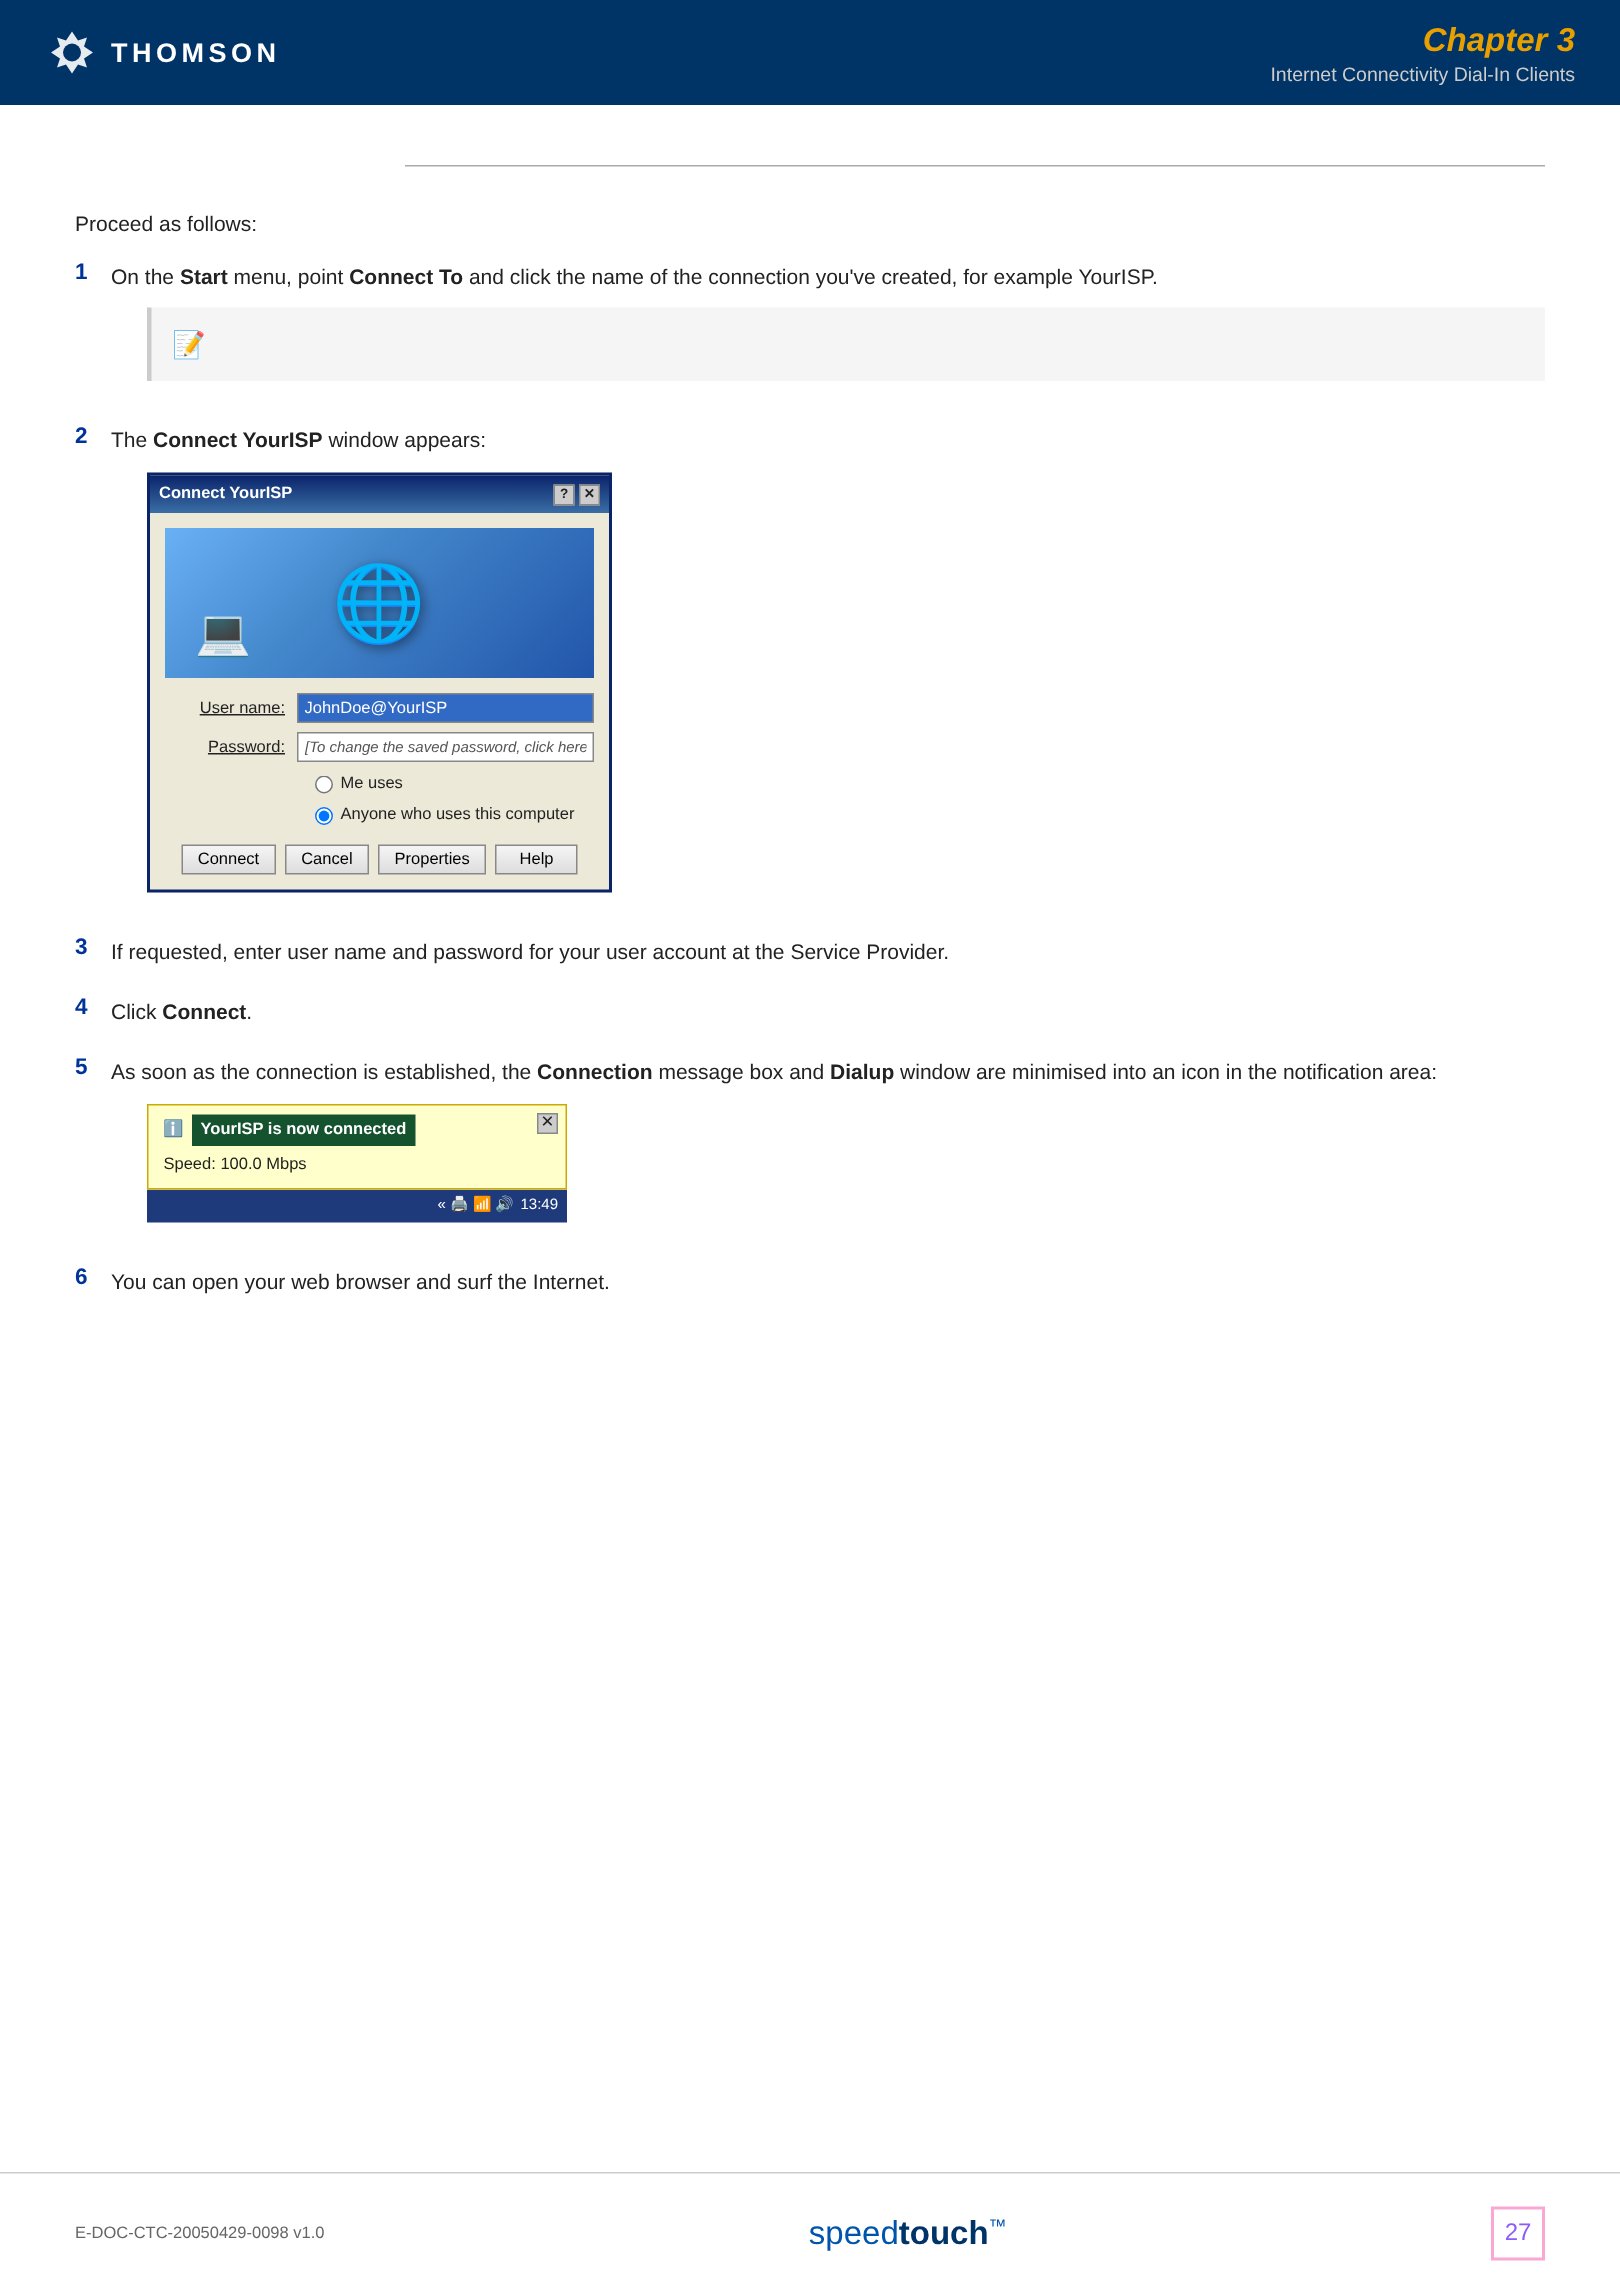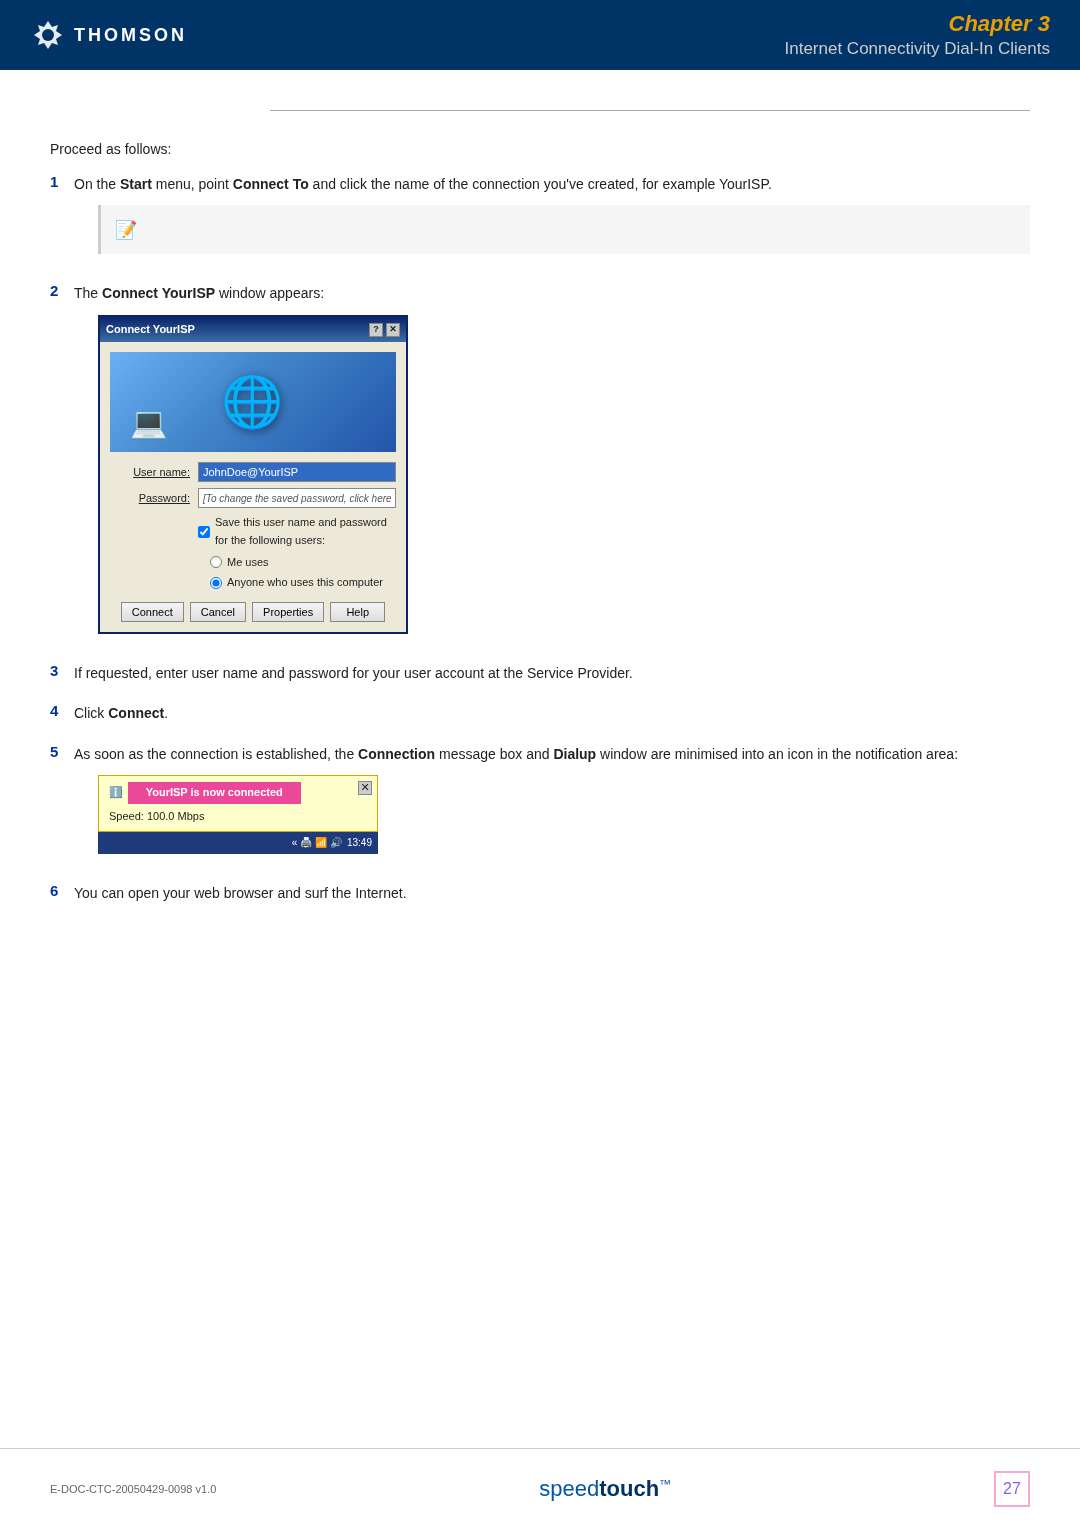--- a/index.html
+++ b/index.html
@@ -38,21 +38,21 @@
       align-items: flex-end;
     }
     .chapter-label {
       color: #e8a000;
       font-size: 22px;
       font-weight: bold;
       font-style: italic;
     }
     .chapter-sub {
       color: #ccc;
-      font-size: 17px;
+      font-size: 13px;
       margin-top: 2px;
     }
 
     
     .main {
       padding: 40px 50px 100px 50px;
     }
 
     
     .top-rule {
@@ -414,24 +414,20 @@
                 <div class="dialog-field-row">
                   <label class="dialog-field-label underline">User name:</label>
                   <input class="dialog-input selected" type="text" value="JohnDoe@YourISP" style="">
                 </div>
 
                 <div class="dialog-field-row">
                   <label class="dialog-field-label underline">Password:</label>
                   <input class="dialog-input italic-placeholder" type="text" value="[To change the saved password, click here]" style="">
                 </div>
 
-                <div class="dialog-checkbox-row">
-                  <input type="checkbox" checked="" style="">
-                  <span>Save this user name and password for the following users:</span>
-                </div>
 
                 <div class="dialog-radio-row">
                   <input type="radio" name="user_scope" style="">
                   <span>Me uses</span>
                 </div>
 
                 <div class="dialog-radio-row">
                   <input type="radio" name="user_scope" checked="" style="">
                   <span>Anyone who uses this computer</span>
                 </div>
@@ -466,21 +462,21 @@
         <div class="step-num" style="color:#003399;font-weight:bold;">5</div>
         <div class="step-content">
           As soon as the connection is established, the <b>Connection</b> message box and <b>Dialup</b> window are minimised into an icon in the notification area:
 
           
           <div class="notif-wrapper">
             <div class="notif-box">
               <div class="notif-close">✕</div>
               <div class="notif-header">
                 <span>ℹ️</span>
-                <span style="background:#ec4899;color:white;padding:2px 18px;font-size:11px;text-align:right;">YourISP is now connected</span>
+                <span style="background:#14532d;color:white;padding:2px 6px;font-size:11px;text-align:right;">YourISP is now connected</span>
               </div>
               <div>Speed: 100.0 Mbps</div>
             </div>
             <div class="notif-taskbar">
               <span>« 🖨️ 📶 🔊</span>
               <span>13:49</span>
             </div>
           </div>
         </div>
       </div>

